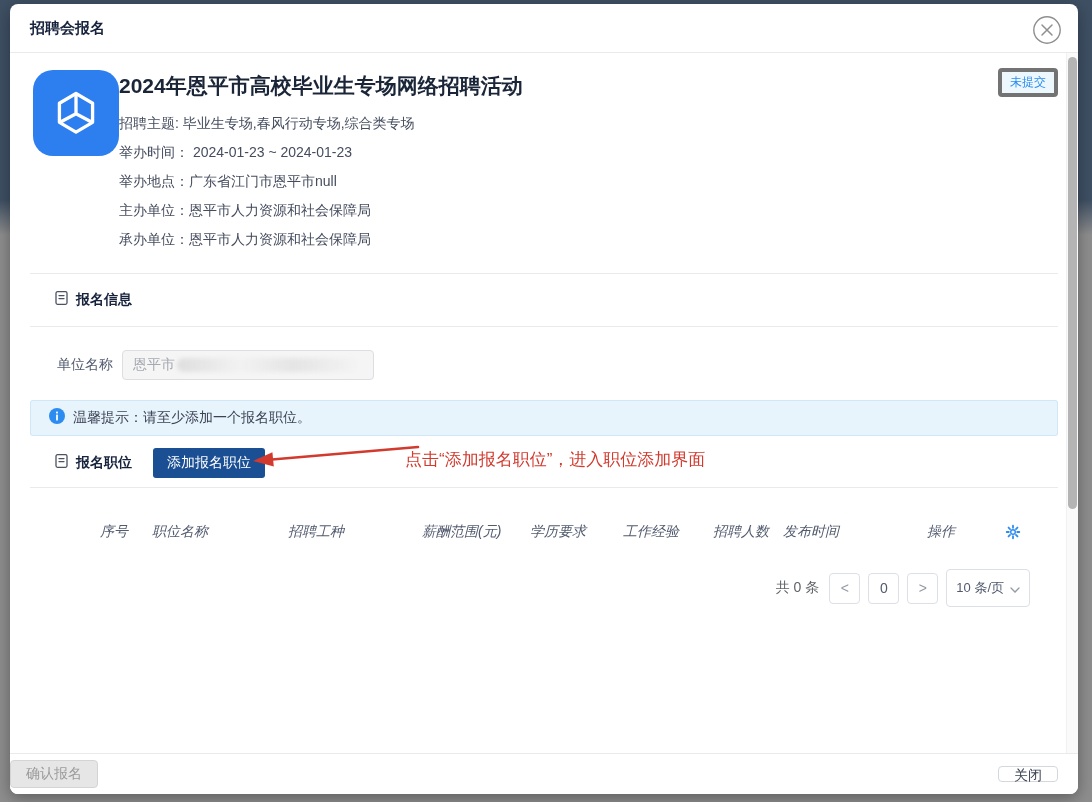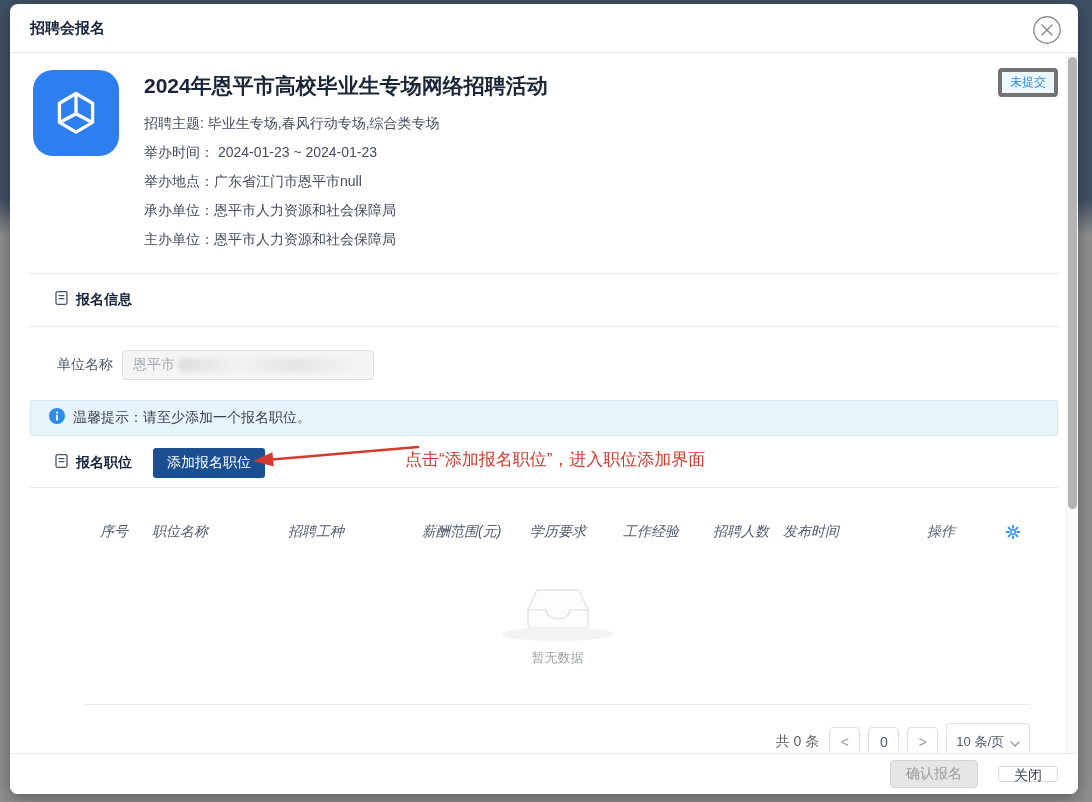--- a/index.html
+++ b/index.html
@@ -15,21 +15,21 @@
     overflow:hidden;
   }
   
   .modal-header { height:49px; border-bottom:1px solid #e8eaec; display:flex; align-items:center; padding:0 20px; }
   .modal-title { font-size:15px; font-weight:600; color:#17233d; }
   .close-btn { position:absolute; top:11px; right:15px; width:32px; height:32px; cursor:pointer; background:none; border:none; }
   
   .modal-body { height:700px; position:relative; overflow:hidden; }
   .event-section { display:flex; padding:17px 20px 0 23px; position:relative; }
   .event-icon { flex:none; width:86px; height:86px; border-radius:20px; background:#2d7ff0; display:flex; align-items:center; justify-content:center; }
-  .event-info { margin-left:25px; padding-top:2px; }
+  .event-info { padding-top:2px; }
   .event-title { font-size:21px; font-weight:bold; color:#1b2538; margin-bottom:9px; }
   .meta-line { font-size:14px; color:#454c5e; line-height:29px; }
   .status-badge { position:absolute; right:20px; top:15px; font-size:12px; color:#2d8cf0; background:#ecf7fe; border:4px solid #737373; border-radius:4px; padding:2px 8px; }
   .hr { height:1px; background:#e8eaec; margin:0 20px; }
   .hr-after-event { margin-top:19px; }
   .section-head { display:flex; align-items:center; padding:16px 20px 16px 44px; }
   .section-title { font-size:14px; font-weight:bold; color:#17233d; margin-left:7px; }
   .form-row { display:flex; align-items:center; padding:23px 20px 15px 47px; }
   .form-label { font-size:14px; color:#515a6e; margin-right:9px; }
   .text-input-disabled {
@@ -58,21 +58,21 @@
   .empty-shadow { width:112px; height:14px; border-radius:50%; background:#f3f3f3; margin-top:-7px; }
   .empty-text { font-size:13px; color:#9ea2a8; margin-top:8px; }
   
   .pagination { margin-top:18px; display:flex; align-items:center; justify-content:flex-end; gap:8px; font-size:13px; color:#606266; }
   .pg-total { margin-right:2px; font-size:14px; }
   .pg-btn { width:31px; height:31px; border:1px solid #dcdfe6; border-radius:4px; background:#fff; display:flex; align-items:center; justify-content:center; color:#9499a3; font-size:14px; cursor:pointer; }
   .pg-page { color:#515a6e; }
   .pg-size { height:38px; border:1px solid #dcdfe6; border-radius:4px; background:#fff; display:flex; align-items:center; gap:6px; padding:0 9px; font-size:13px; color:#515a6e; cursor:pointer; }
   
   .modal-footer { position:absolute; left:0; right:0; bottom:0; height:41px; background:#fff; border-top:1px solid #e8eaec;
-    display:flex; align-items:center; justify-content:flex-end; gap:20px; padding-right:20px; }
+    display:flex; align-items:center; justify-content:space-between; gap:20px; padding-right:20px; }
   .btn-confirm { height:28px; padding:0 15px; background:#e6e6e6; border:1px solid #d4d4d4; border-radius:4px; color:#9b9b9b; font-size:14px; }
   .btn-close { height:16px; padding:0 15px; background:#fff; border:1px solid #d4d7dc; border-radius:4px; color:#3c4353; font-size:14px; cursor:pointer; }
   
   .scrollbar-track { position:absolute; right:0; top:49px; width:12px; height:700px; background:#fafafa; border-left:1px solid #f0f0f0; }
   .scrollbar-thumb { position:absolute; left:1px; top:4px; width:9px; height:452px; background:#b4b4b4; border-radius:5px; }
 </style>
 </head>
 <body>
 
 <div class="page">
@@ -97,22 +97,22 @@
           <svg width="62" height="62" viewBox="0 0 86 86" fill="none" stroke="#fff" stroke-width="4.6" stroke-linecap="round" stroke-linejoin="round">
             <path d="M43 16 L66 29.5 V56 L43 69.5 L20 56 V29.5 Z"></path>
             <path d="M43 44 V18 M43 44 L21.5 55.5 M43 44 L64.5 55.5"></path>
           </svg>
         </div>
         <div class="event-info">
           <div class="event-title">2024年恩平市高校毕业生专场网络招聘活动</div>
           <div class="meta-line">招聘主题: 毕业生专场,春风行动专场,综合类专场</div>
           <div class="meta-line">举办时间： 2024-01-23 ~ 2024-01-23</div>
           <div class="meta-line">举办地点：广东省江门市恩平市null</div>
+          <div class="meta-line">主办单位：恩平市人力资源和社会保障局</div>
           <div class="meta-line">承办单位：恩平市人力资源和社会保障局</div>
-          <div class="meta-line">主办单位：恩平市人力资源和社会保障局</div>
         </div>
         <span class="status-badge">未提交</span>
       </div>
 
       <div class="hr hr-after-event"></div>
 
       <div class="section-head">
         <span>
           <svg width="15" height="16" viewBox="0 0 15 16" fill="none" stroke="#4c5261" stroke-width="1.3" stroke-linecap="round">
             <rect x="2" y="1.7" width="11" height="12.6" rx="1.5"></rect>
@@ -185,30 +185,20 @@
                   <path d="M8 1.7 V3.8"></path>
                 <path d="M10.97 10.97 L12.45 12.45"></path>
                   <path d="M3.55 3.55 L5.03 5.03"></path>
                 <path d="M10.97 5.03 L12.45 3.55"></path>
                   <path d="M3.55 12.45 L5.03 10.97"></path>
               </g>
             </svg>
           </span>
         </div>
 
-        <div class="empty-block">
-          <span>
-            <svg width="64" height="42" viewBox="0 0 64 42">
-              <path d="M11 2 H53 L62 22 V36 a4 4 0 0 1 -4 4 H6 a4 4 0 0 1 -4 -4 V22 Z" fill="#fdfdfd" stroke="#e3e5e8" stroke-width="1.5"></path>
-              <path d="M2 22 h18 c0 5 5 9 12 9 s12 -4 12 -9 h18" fill="none" stroke="#e3e5e8" stroke-width="1.5"></path>
-            </svg>
-          </span>
-          <div class="empty-shadow"></div>
-          <div class="empty-text">暂无数据</div>
-        </div>
 
         <div class="pagination">
           <span class="pg-total">共 0 条</span>
           <button class="pg-btn">
               <span>&lt;</span>
             </button>
           <button class="pg-btn pg-page">0</button>
           <button class="pg-btn">
               <span>&gt;</span>
             </button>

